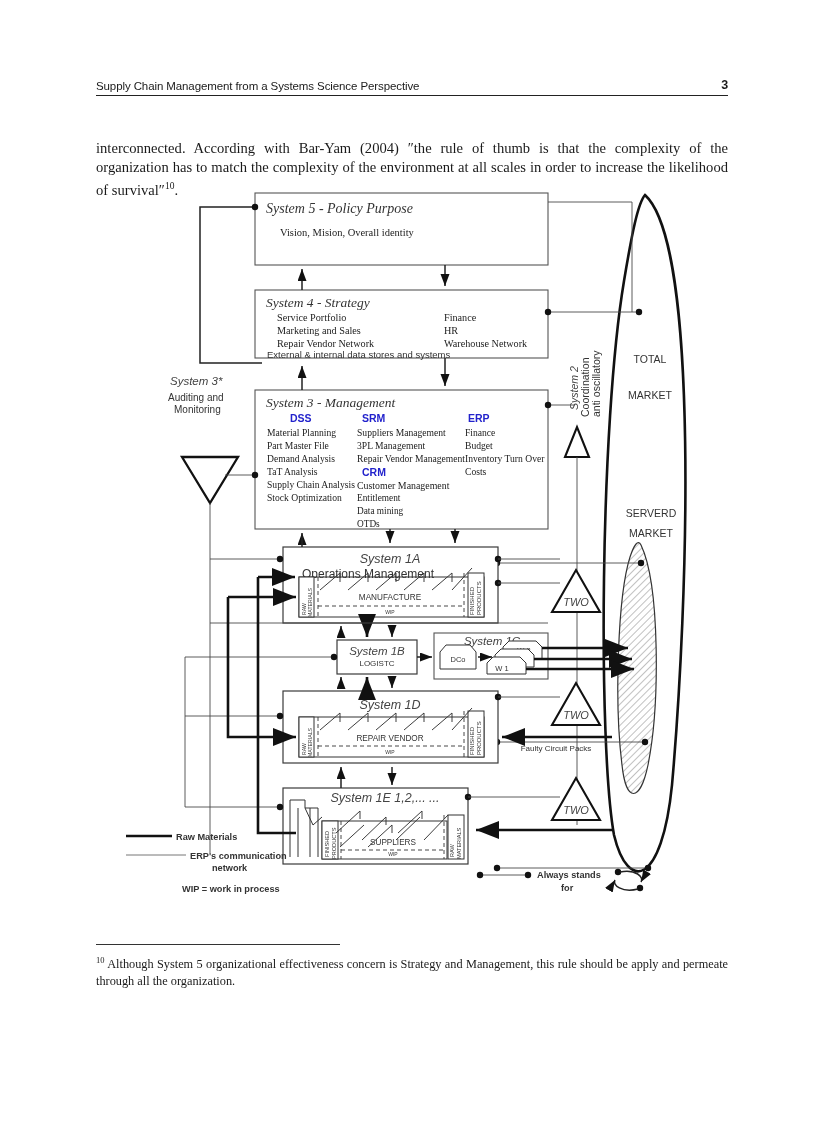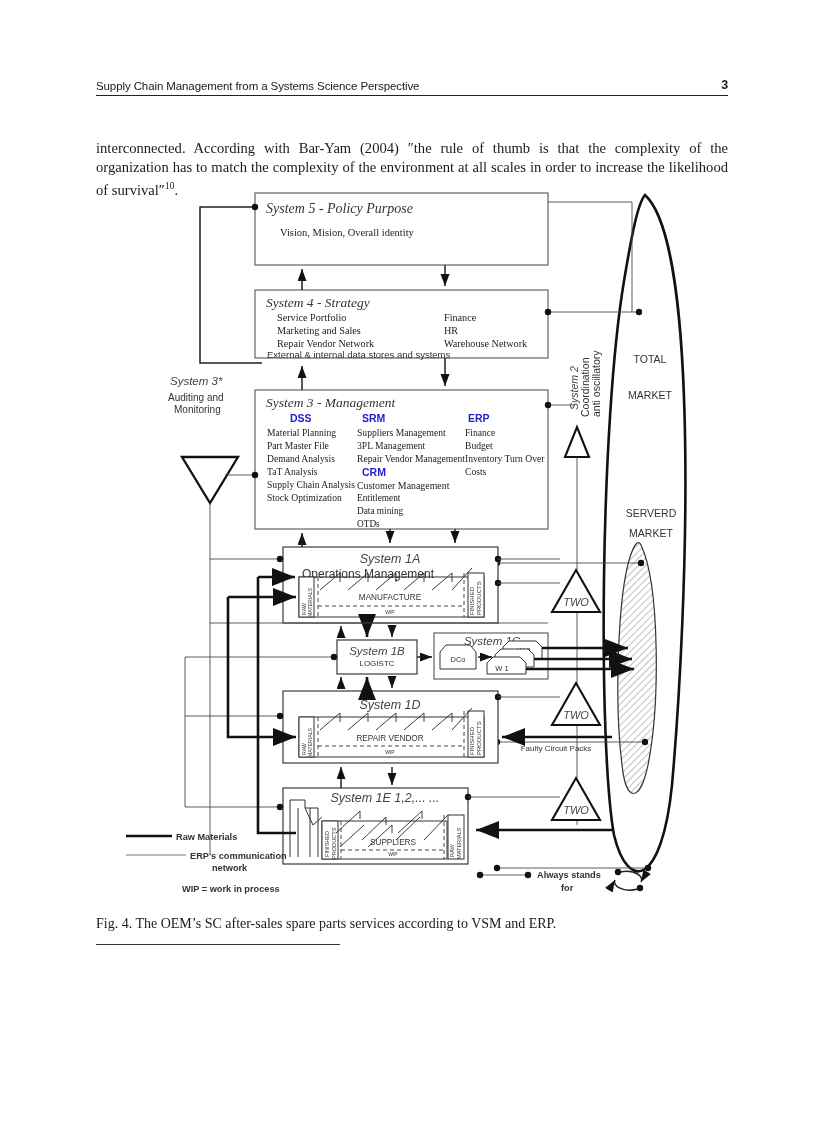--- a/index.html
+++ b/index.html
@@ -396,17 +396,17 @@
         <text class="san" x="176" y="655" font-size="9.2" font-weight="bold">Raw Materials</text>
         <line x1="126" y1="670" x2="186" y2="670" stroke="#666" stroke-width="0.9"></line>
         <text class="san" x="190" y="674" font-size="9.2" font-weight="bold">ERP's communication</text>
         <text class="san" x="212" y="686" font-size="9.2" font-weight="bold">network</text>
         <text class="san" x="182" y="707" font-size="9.2" font-weight="bold">WIP = work in process</text>
       </g>
 
     </svg>
   </div>
 
-  <div class="figcaption">Fig. 4. The OEM’s SC after-sales spare parts services according to VSM and ERP.</div>
 
   <div class="fnrule"></div>
+  <div class="footnote"><sup>10</sup> <span>Although System 5 organizational effectiveness concern is Strategy and Management, this rule should be apply and permeate through all the organization.</span></div>
 
 </div>
 
 </body></html>

